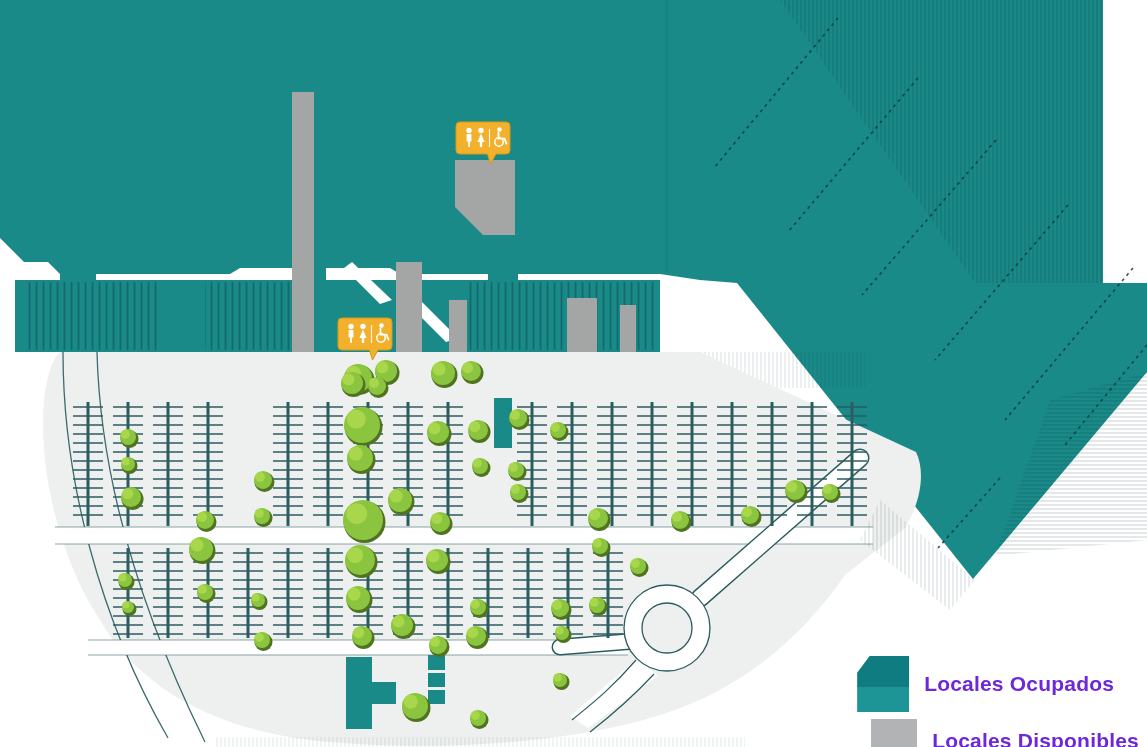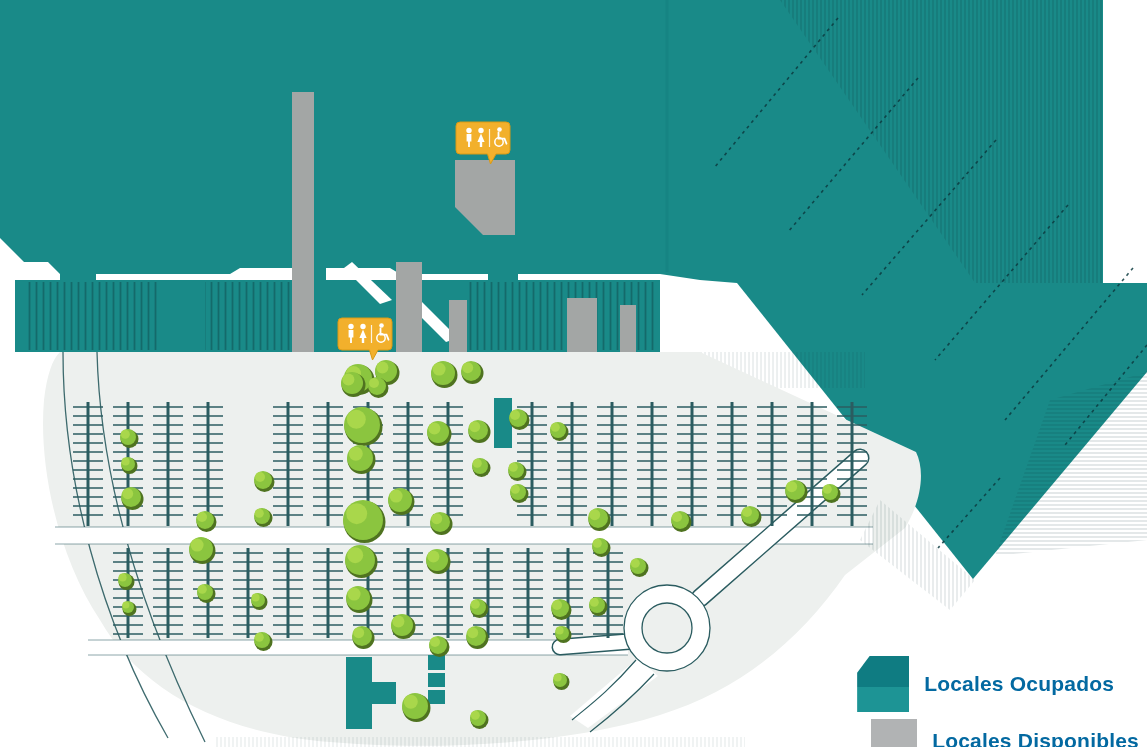--- a/index.html
+++ b/index.html
@@ -1,21 +1,21 @@
 <!DOCTYPE html>
 <html><head>
 <meta charset="utf-8">
 <style>
   html,body{margin:0;padding:0;background:#ffffff;}
   .stage{position:relative;width:1147px;height:747px;overflow:hidden;background:#ffffff;
          font-family:"Liberation Sans",sans-serif;}
   .stage svg{position:absolute;left:0;top:0;}
   .legend{position:absolute;right:8px;bottom:-16px;display:flex;flex-direction:column;gap:7px;z-index:5;}
   .legend-row{display:flex;align-items:center;gap:15px;}
-  .legend-row .label{font-size:21px;font-weight:bold;color:#0369a1;letter-spacing:.2px;}
+  .legend-row .label{font-size:21px;font-weight:bold;color:#6d28d9;letter-spacing:.2px;}
   .swatch-occupied{width:52px;height:56px;
      background:linear-gradient(180deg,#0f7c82 0%,#0f7c82 55%,#1d9495 55%,#1d9495 100%);
      clip-path:polygon(24% 0,100% 0,100% 100%,0 100%,0 30%);}
   .swatch-available{width:46px;height:44px;background:#b1b3b4;margin-left:14px;}
 </style>
 </head>
 <body>
 
 <div class="stage">
 

